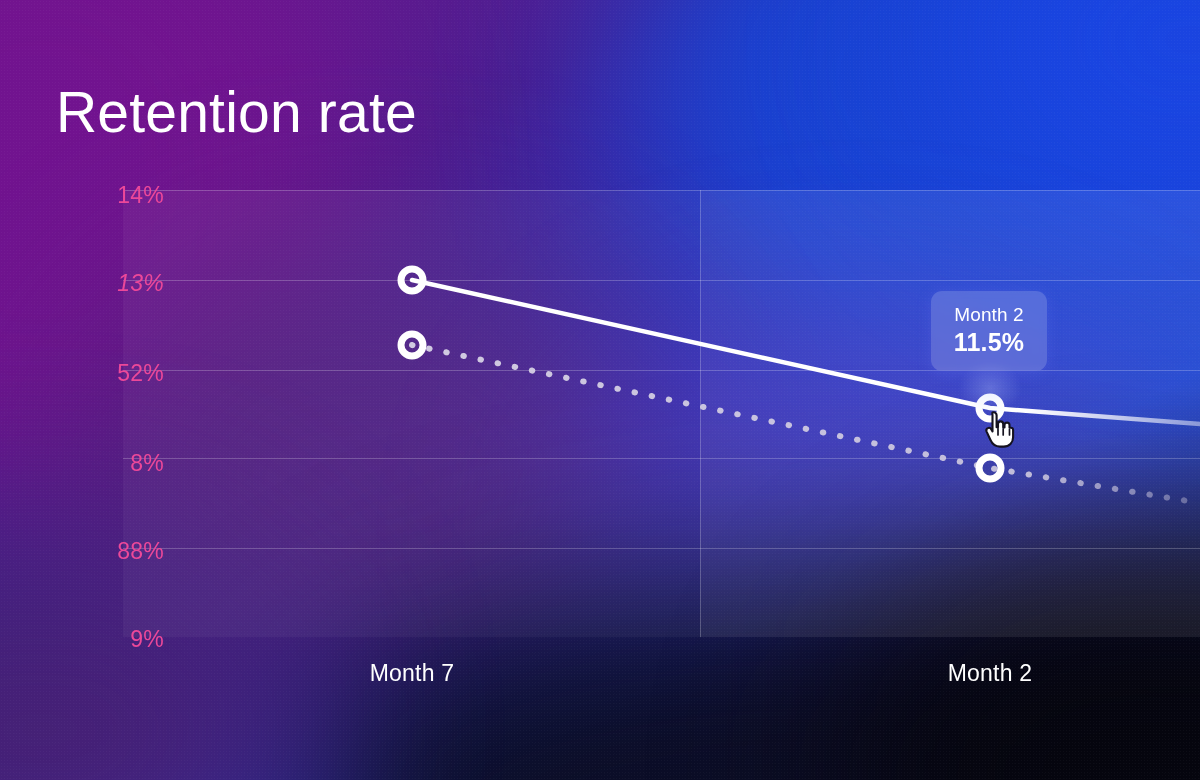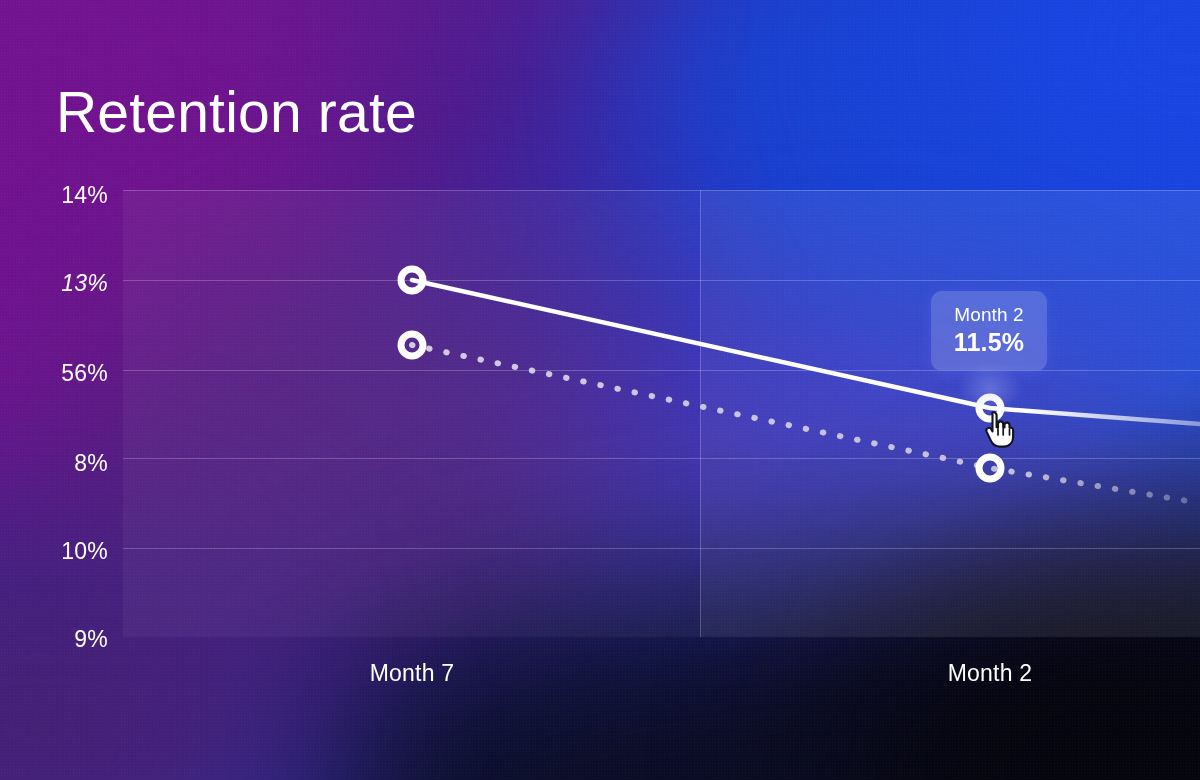--- a/index.html
+++ b/index.html
@@ -120,26 +120,26 @@
     position: absolute;
     top: 0;
     width: 1px;
     height: 100%;
     background: rgba(255,255,255,.22);
   }
 
   
   .y-label {
     position: absolute;
-    right: 1092px;   
+    right: 1036px;   
     width: 90px;
     text-align: right;
     font-size: 23px;
     font-weight: 300;
-    color: #ffffff;
+    color: #ec4899;
     letter-spacing: .2px;
   }
   .x-label {
     position: absolute;
     top: 660px;
     width: 220px;
     text-align: center;
     font-size: 23px;
     font-weight: 300;
     color: #ffffff;
@@ -229,23 +229,23 @@
     <div class="gridline" style="top:0px;"></div>
     <div class="gridline" style="top:90px;"></div>
     <div class="gridline" style="top:180px;"></div>
     <div class="gridline" style="top:268px;"></div>
     <div class="gridline" style="top:358px;"></div>
     <div class="vgridline" style="left:577px;"></div>
   </div>
 
   <div class="y-label" style="top:182px;">14%</div>
   <div class="y-label" style="top:270px;font-style:italic;">13%</div>
-  <div class="y-label" style="top:360px;">56%</div>
+  <div class="y-label" style="top:360px;">52%</div>
   <div class="y-label" style="top:450px;">8%</div>
-  <div class="y-label" style="top:538px;">10%</div>
+  <div class="y-label" style="top:538px;">88%</div>
   <div class="y-label" style="top:626px;">9%</div>
 
   <div class="x-label" style="left:302px;">Month 7</div>
   <div class="x-label" style="left:880px;">Month 2</div>
 
   <svg class="series-svg" viewBox="0 0 1200 780">
     <defs>
       <linearGradient id="fadeRight" x1="0" y1="0" x2="1" y2="0">
         <stop offset="0" stop-color="#ffffff" stop-opacity="1"></stop>
         <stop offset="0.78" stop-color="#ffffff" stop-opacity="1"></stop>

